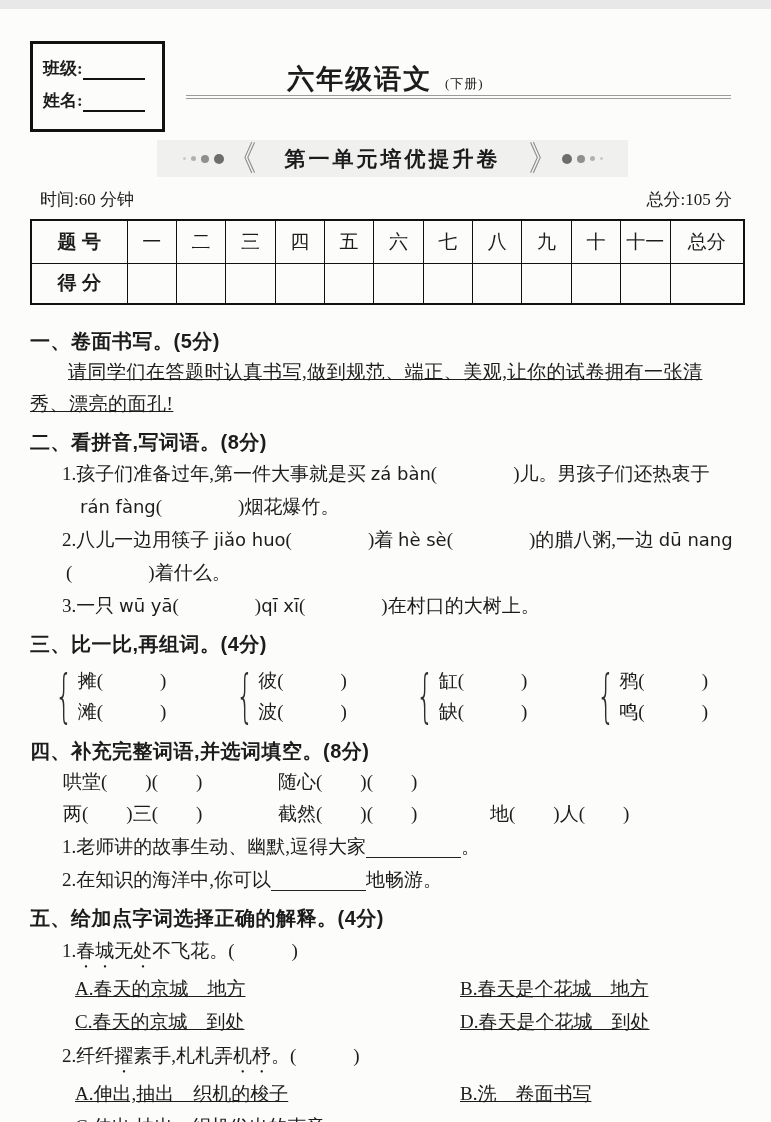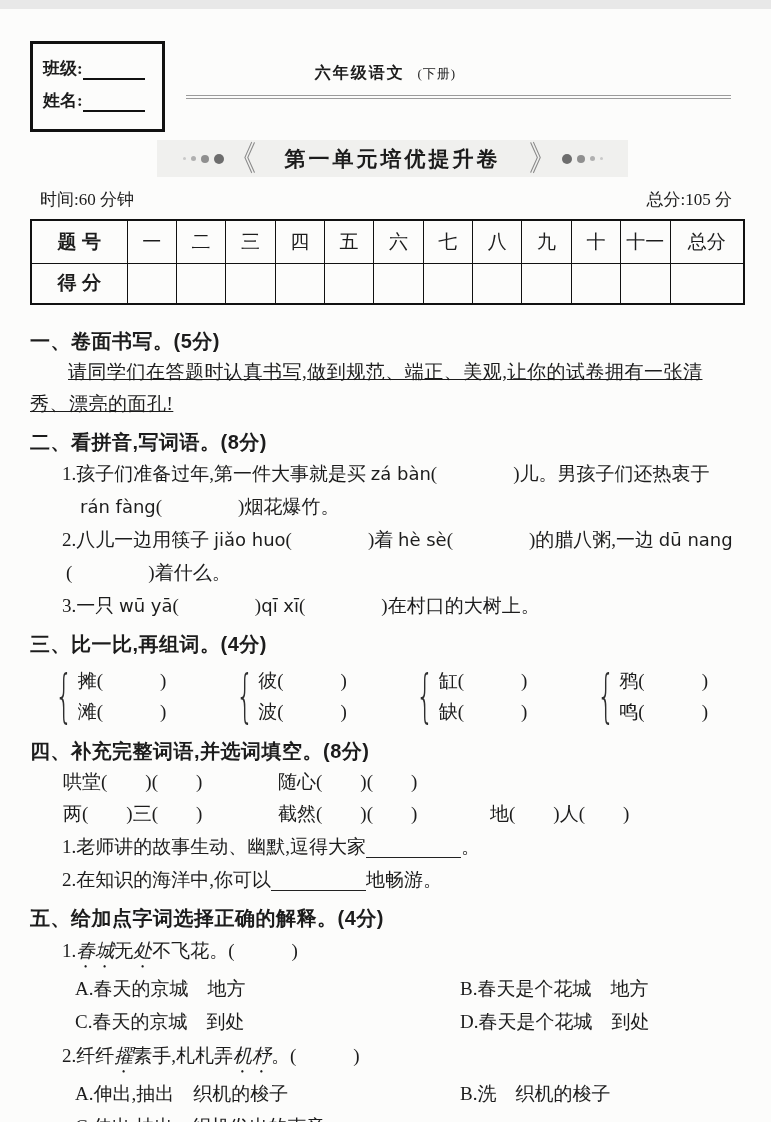--- a/index.html
+++ b/index.html
@@ -11,21 +11,21 @@
   }
   
   .info-box {
     position:absolute; left:30px; top:32px; width:135px; height:91px;
     border:3px solid #111; display:flex; flex-direction:column; justify-content:space-evenly;
     padding:4px 8px 8px 10px;
   }
   .info-row { display:flex; align-items:flex-end; font-size:17px; font-weight:700; white-space:nowrap; }
   .blank-line { display:inline-block; width:62px; border-bottom:2px solid #111; height:1.05em; }
   .course-header { position:absolute; top:52px; left:0; width:771px; text-align:center; white-space:nowrap; }
-  .course-title { font-family:Liberation Serif, serif; font-weight:700; font-size:16px; letter-spacing:2px; }
+  .course-title { font-family:Liberation Serif, serif; font-weight:700; font-size:27px; letter-spacing:2px; }
   .volume { font-size:13px; letter-spacing:1px; margin-left:8px; }
   .double-rule { position:absolute; top:86px; left:186px; width:545px; height:4px;
     border-top:1.5px solid #9b9b9b; border-bottom:1.5px solid #9b9b9b; }
   
   .title-band {
     position:absolute; top:131px; left:157px; width:471px; height:37px; background:#f0f0ee;
     display:flex; align-items:center; justify-content:center; gap:28px;
   }
   .orn { display:flex; align-items:center; gap:5px; }
   .orn i { display:block; border-radius:50%; }
@@ -50,34 +50,34 @@
   
   .content { position:absolute; top:317px; left:30px; width:706px; }
   .sec-heading { font-family:"Liberation Sans","DejaVu Sans",sans-serif; font-weight:700; font-size:20px;
     line-height:30px; letter-spacing:0.5px; }
   .sec { margin-top:7px; }
   .para { line-height:32px; text-indent:2em; letter-spacing:0.5px;text-decoration:underline; }
   .q-line { line-height:33px; white-space:nowrap; padding-left:32px; }
   .cont-a { padding-left:50px; }  
   .cont-b { padding-left:36px; }  
   .py { font-family:"DejaVu Sans",sans-serif; font-size:18px; }
-  .em { text-emphasis:filled dot #1c1c1c; text-emphasis-position:under right;font-style:italic;
+  .em { text-emphasis:filled dot #1c1c1c; text-emphasis-position:under right;
         -webkit-text-emphasis:filled dot #1c1c1c; -webkit-text-emphasis-position:under right; }
   .blank { border-bottom:1.6px solid #222; }
   
   .pairs-row { display:flex; justify-content:space-between; padding:6px 28px 2px 24px; }
   .pair { display:flex; align-items:center; }
   .brace { font-family:"DejaVu Sans",sans-serif; font-size:56px; font-weight:100; color:#2e2e2e;
     line-height:60px; transform:scale(0.5,1.02); margin:0 -4px 0 -8px; }
   .brace::before { content:"{"; }
   .pair-col div { line-height:31px; white-space:nowrap; }
   
   .phrase-row { display:grid; grid-template-columns:215px 212px 1fr; padding-left:33px; line-height:32px; white-space:nowrap; }
   
-  .options { display:grid; grid-template-columns:385px 1fr; padding-left:45px; }
+  .options { display:grid; grid-template-columns:385px 1fr; padding-left:45px;text-decoration:underline; }
   .options div { line-height:33px; white-space:nowrap; }
   .qline5 { line-height:36px; }
 </style>
 </head>
 <body>
 
 <div class="page">
 
   <div class="info-box">
     <div class="info-row">
@@ -224,19 +224,19 @@
       <div class="q-line qline5"><span>1.</span><span class="em">春城</span><span>无</span><span class="em">处</span><span>不飞花。(　　　)</span></div>
       <div class="options">
         <div>A.春天的京城　地方</div>
         <div>B.春天是个花城　地方</div>
         <div>C.春天的京城　到处</div>
         <div>D.春天是个花城　到处</div>
       </div>
       <div class="q-line qline5"><span>2.纤纤</span><span class="em">擢</span><span>素手,札札弄</span><span class="em">机杼</span><span>。(　　　)</span></div>
       <div class="options">
         <div>A.伸出,抽出　织机的梭子</div>
-        <div>B.洗　织机的梭子</div>
+        <div>B.洗　卷面书写</div>
         <div>C.伸出,抽出　织机发出的声音</div>
       </div>
     </div>
 
   </div>
 </div>
 
 </body></html>

